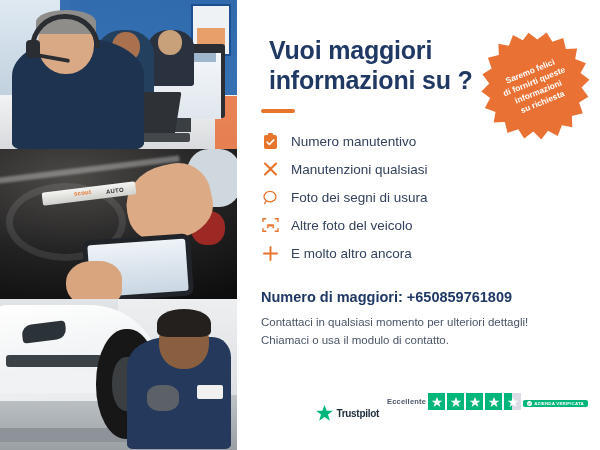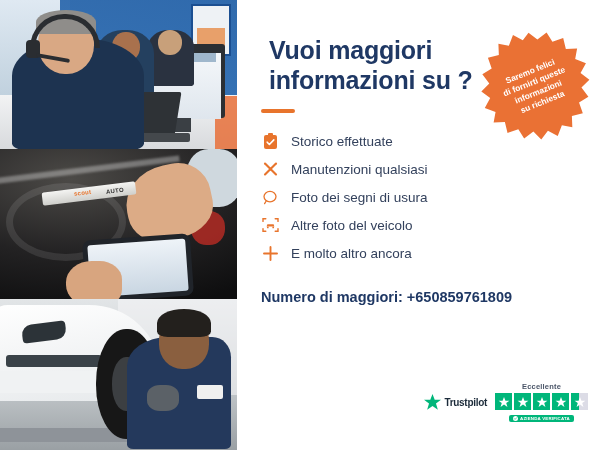--- a/index.html
+++ b/index.html
@@ -90,21 +90,21 @@
   .badge { position: absolute; right: 8px; top: 30px; width: 112px; height: 112px; transform: rotate(-8deg); }
   .badge svg { position: absolute; inset: 0; }
   .badge-inner { position: absolute; inset: 0; display: flex; flex-direction: column; align-items: center; justify-content: center; transform: rotate(-14deg); }
   .badge-headset { color: #fff; margin-bottom: 2px; }
   .badge-text { font-size: 8.4px; font-weight: 700; line-height: 1.3; color: #fff; text-align: center; padding: 0 14px; }
 
   
   .trust { position: absolute; right: 12px; bottom: 28px; display: flex; align-items: flex-start; gap: 8px; }
   .tp-logo { display: flex; align-items: center; gap: 3px; padding-top: 12px; }
   .tp-name { font-size: 10px; font-weight: 700; color: #1c2b3a; letter-spacing: -.3px; }
-  .tp-right { display: flex; flex-direction: column; align-items: center; gap: 2px; }
+  .tp-right { display: flex; align-items: center; gap: 2px; }
   .tp-rating { font-size: 7.5px; font-weight: 700; color: #4a5568; letter-spacing: .2px; }
   .tp-stars { display: flex; gap: 2px; }
   .tp-star { width: 17px; height: 17px; background: #00b67a; display: flex; align-items: center; justify-content: center; }
   .tp-star.half { background: linear-gradient(90deg,#00b67a 50%,#dcdce6 50%); }
   .tp-verified { margin-top: 3px; display: flex; align-items: center; gap: 2px; background: #00b67a; border-radius: 2px; padding: 1px 4px; }
   .tp-verified span { font-size: 4.4px; font-weight: 700; color: #fff; letter-spacing: .2px; white-space: nowrap; }
 </style>
 </head>
 <body>
 
@@ -182,21 +182,21 @@
 
     <ul class="features">
       <li class="feature">
         <span class="feat-icon">
           <svg width="15" height="17" viewBox="0 0 15 17">
               <rect x="1" y="2" width="13" height="14" rx="2" fill="#e8742c"></rect>
               <rect x="5" y="0" width="5" height="3" rx="1" fill="#e8742c"></rect>
               <path d="M4.2 9.2l2.2 2.3 4.4-4.6" stroke="#fff" stroke-width="1.6" fill="none" stroke-linecap="round" stroke-linejoin="round"></path>
             </svg>
         </span>
-        <span class="feat-label">Storico effettuate</span>
+        <span class="feat-label">Numero manutentivo</span>
       </li>
       <li class="feature">
         <span class="feat-icon">
           <svg width="17" height="17" viewBox="0 0 17 17">
               <g stroke="#e8742c" stroke-width="2.1" stroke-linecap="round">
                 <path d="M3 2.5l11 11"></path>
                 <path d="M14 2.5l-11 11"></path>
               </g>
               <circle cx="8.5" cy="8" r="1.5" fill="#e8742c"></circle>
             </svg>
@@ -239,20 +239,24 @@
         </span>
         <span class="feat-label">E molto altro ancora</span>
       </li>
     </ul>
 
     <div class="phone-line">
       <span>Numero di maggiori:</span>
       <span>+650859761809</span>
     </div>
 
+    <div class="contact-copy">
+      <div>Contattaci in qualsiasi momento per ulteriori dettagli!</div>
+      <div>Chiamaci o usa il modulo di contatto.</div>
+    </div>
 
     <div class="badge">
       <svg viewBox="0 0 100 100" width="112" height="112">
         <path d="M50 2 L57 9 L66 4 L70 13 L80 11 L81 21 L91 22 L88 31 L97 36 L91 44 L98 51 L90 57 L95 66 L86 70 L88 80 L78 81 L77 91 L68 88 L63 97 L55 91 L48 98 L42 90 L33 95 L29 86 L19 88 L18 78 L8 77 L11 68 L2 63 L8 55 L1 48 L9 42 L4 33 L13 29 L11 19 L21 18 L22 8 L31 11 L36 2 L44 8 Z" fill="#ea7134"></path>
       </svg>
       <div class="badge-inner">
         <span class="badge-headset">
           <svg width="17" height="15" viewBox="0 0 17 15">
               <path d="M3 10V8a5.5 5.5 0 0111 0v2" stroke="#fff" stroke-width="1.5" fill="none" stroke-linecap="round"></path>
               <rect x="1.2" y="8.6" width="3.2" height="5" rx="1.4" fill="#fff"></rect>

